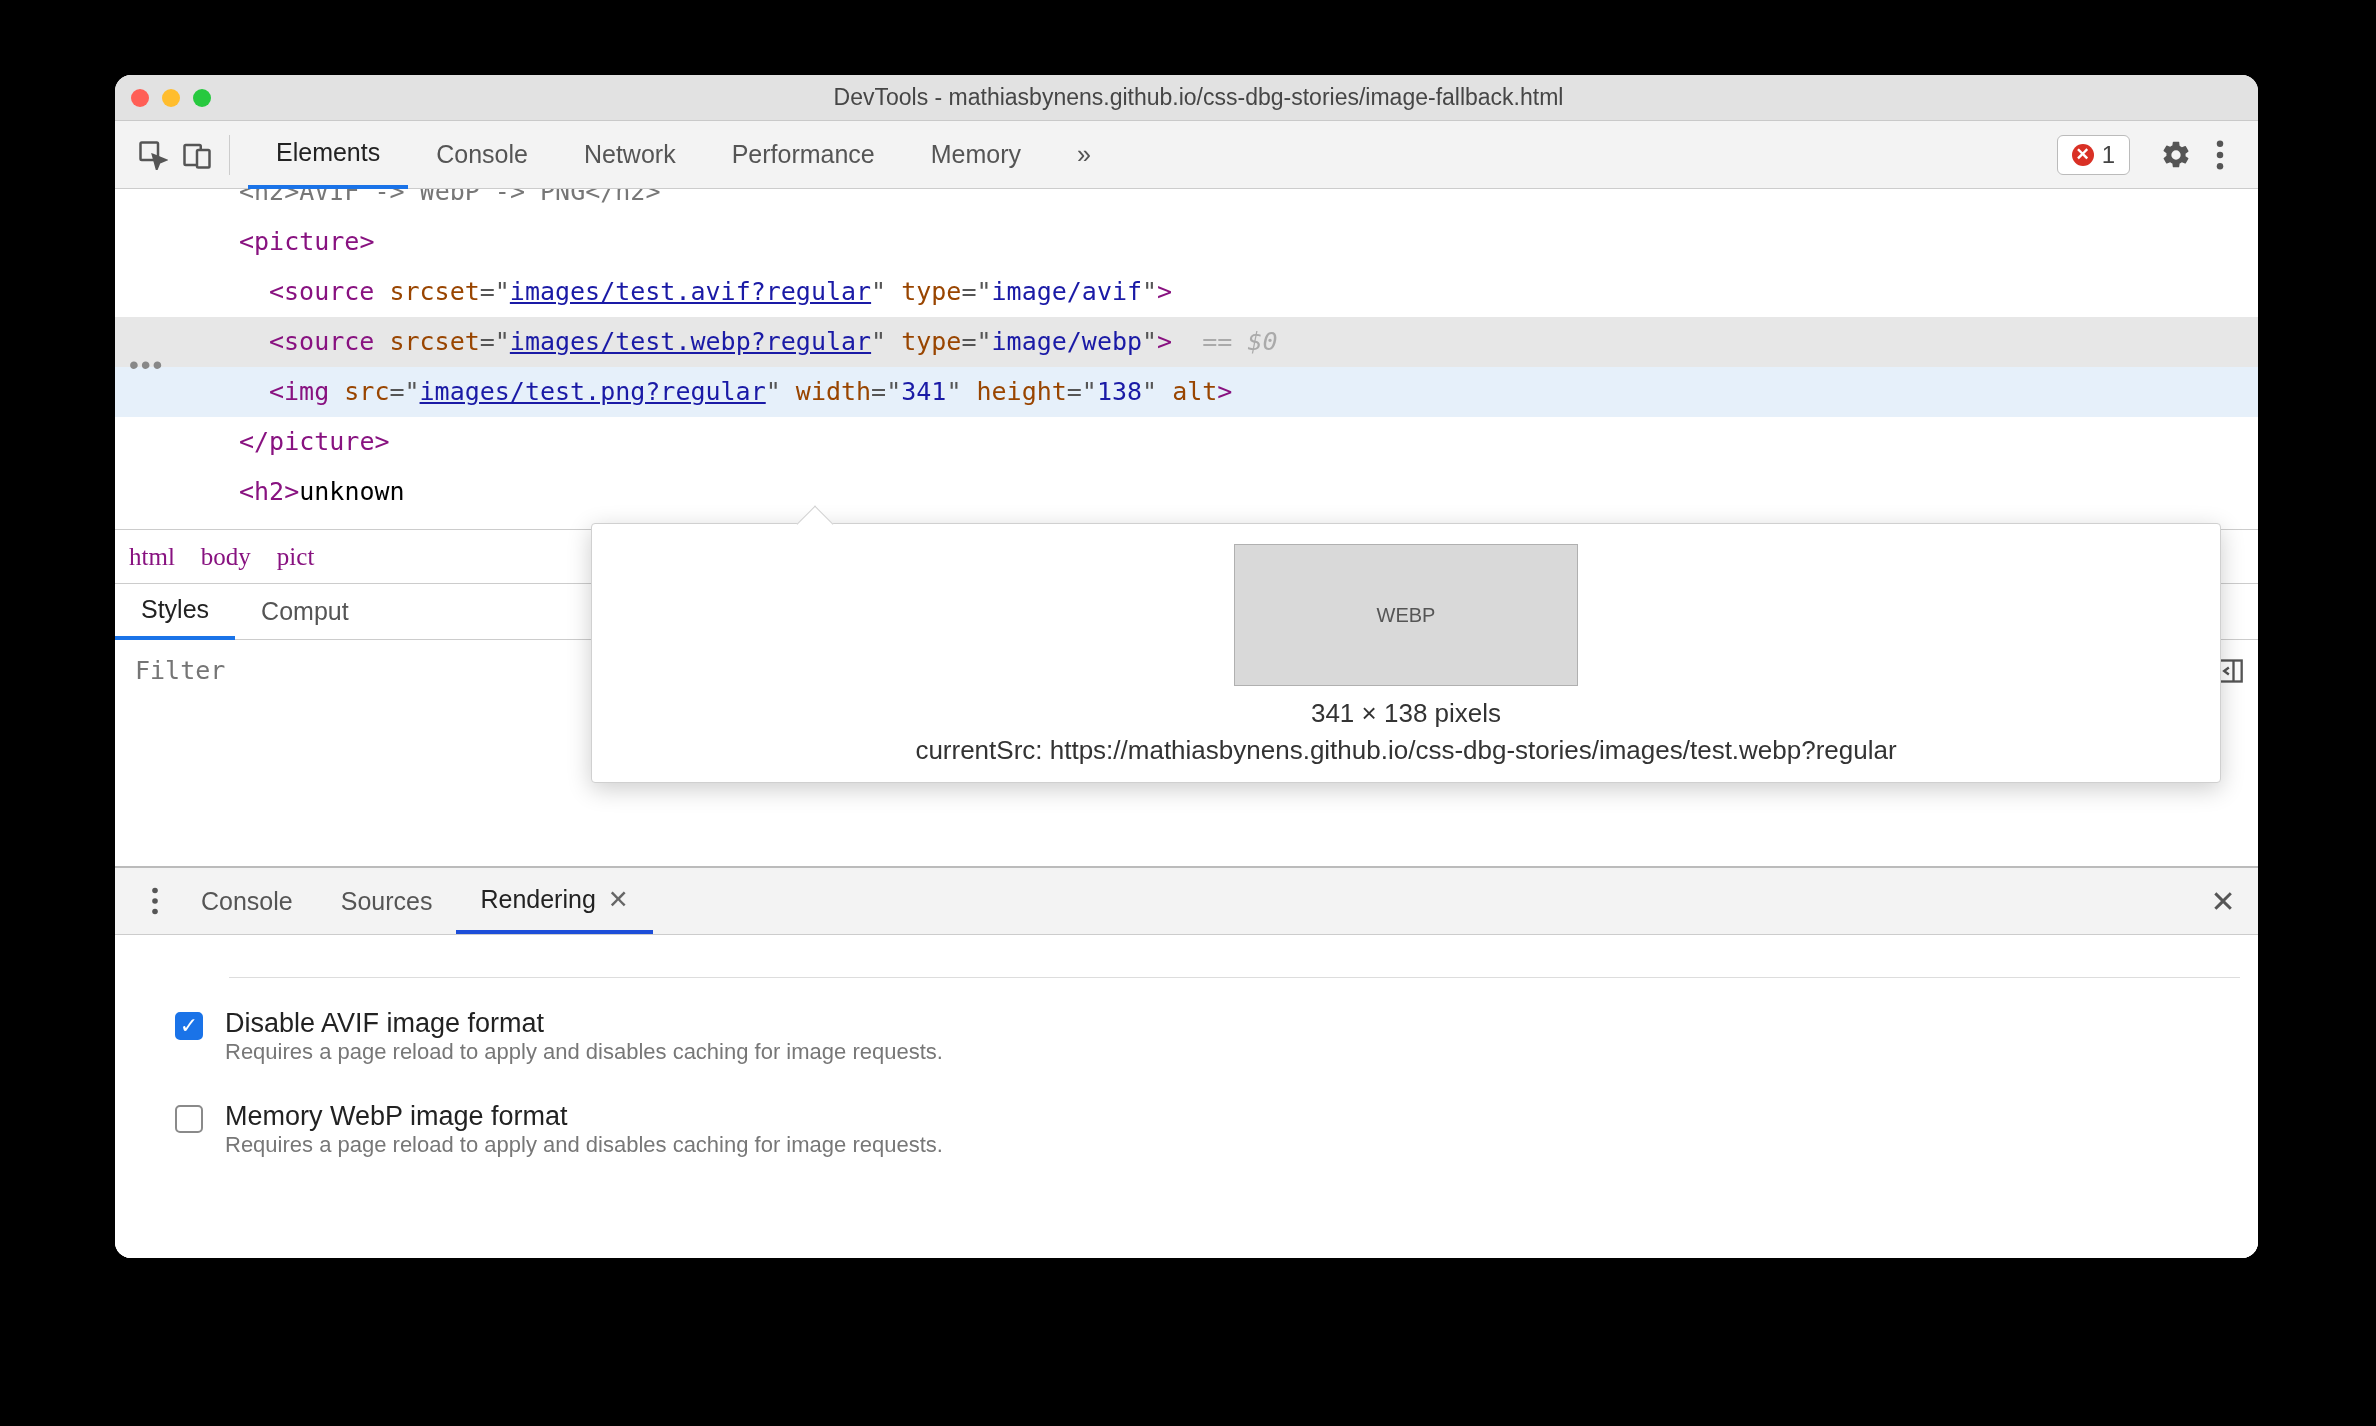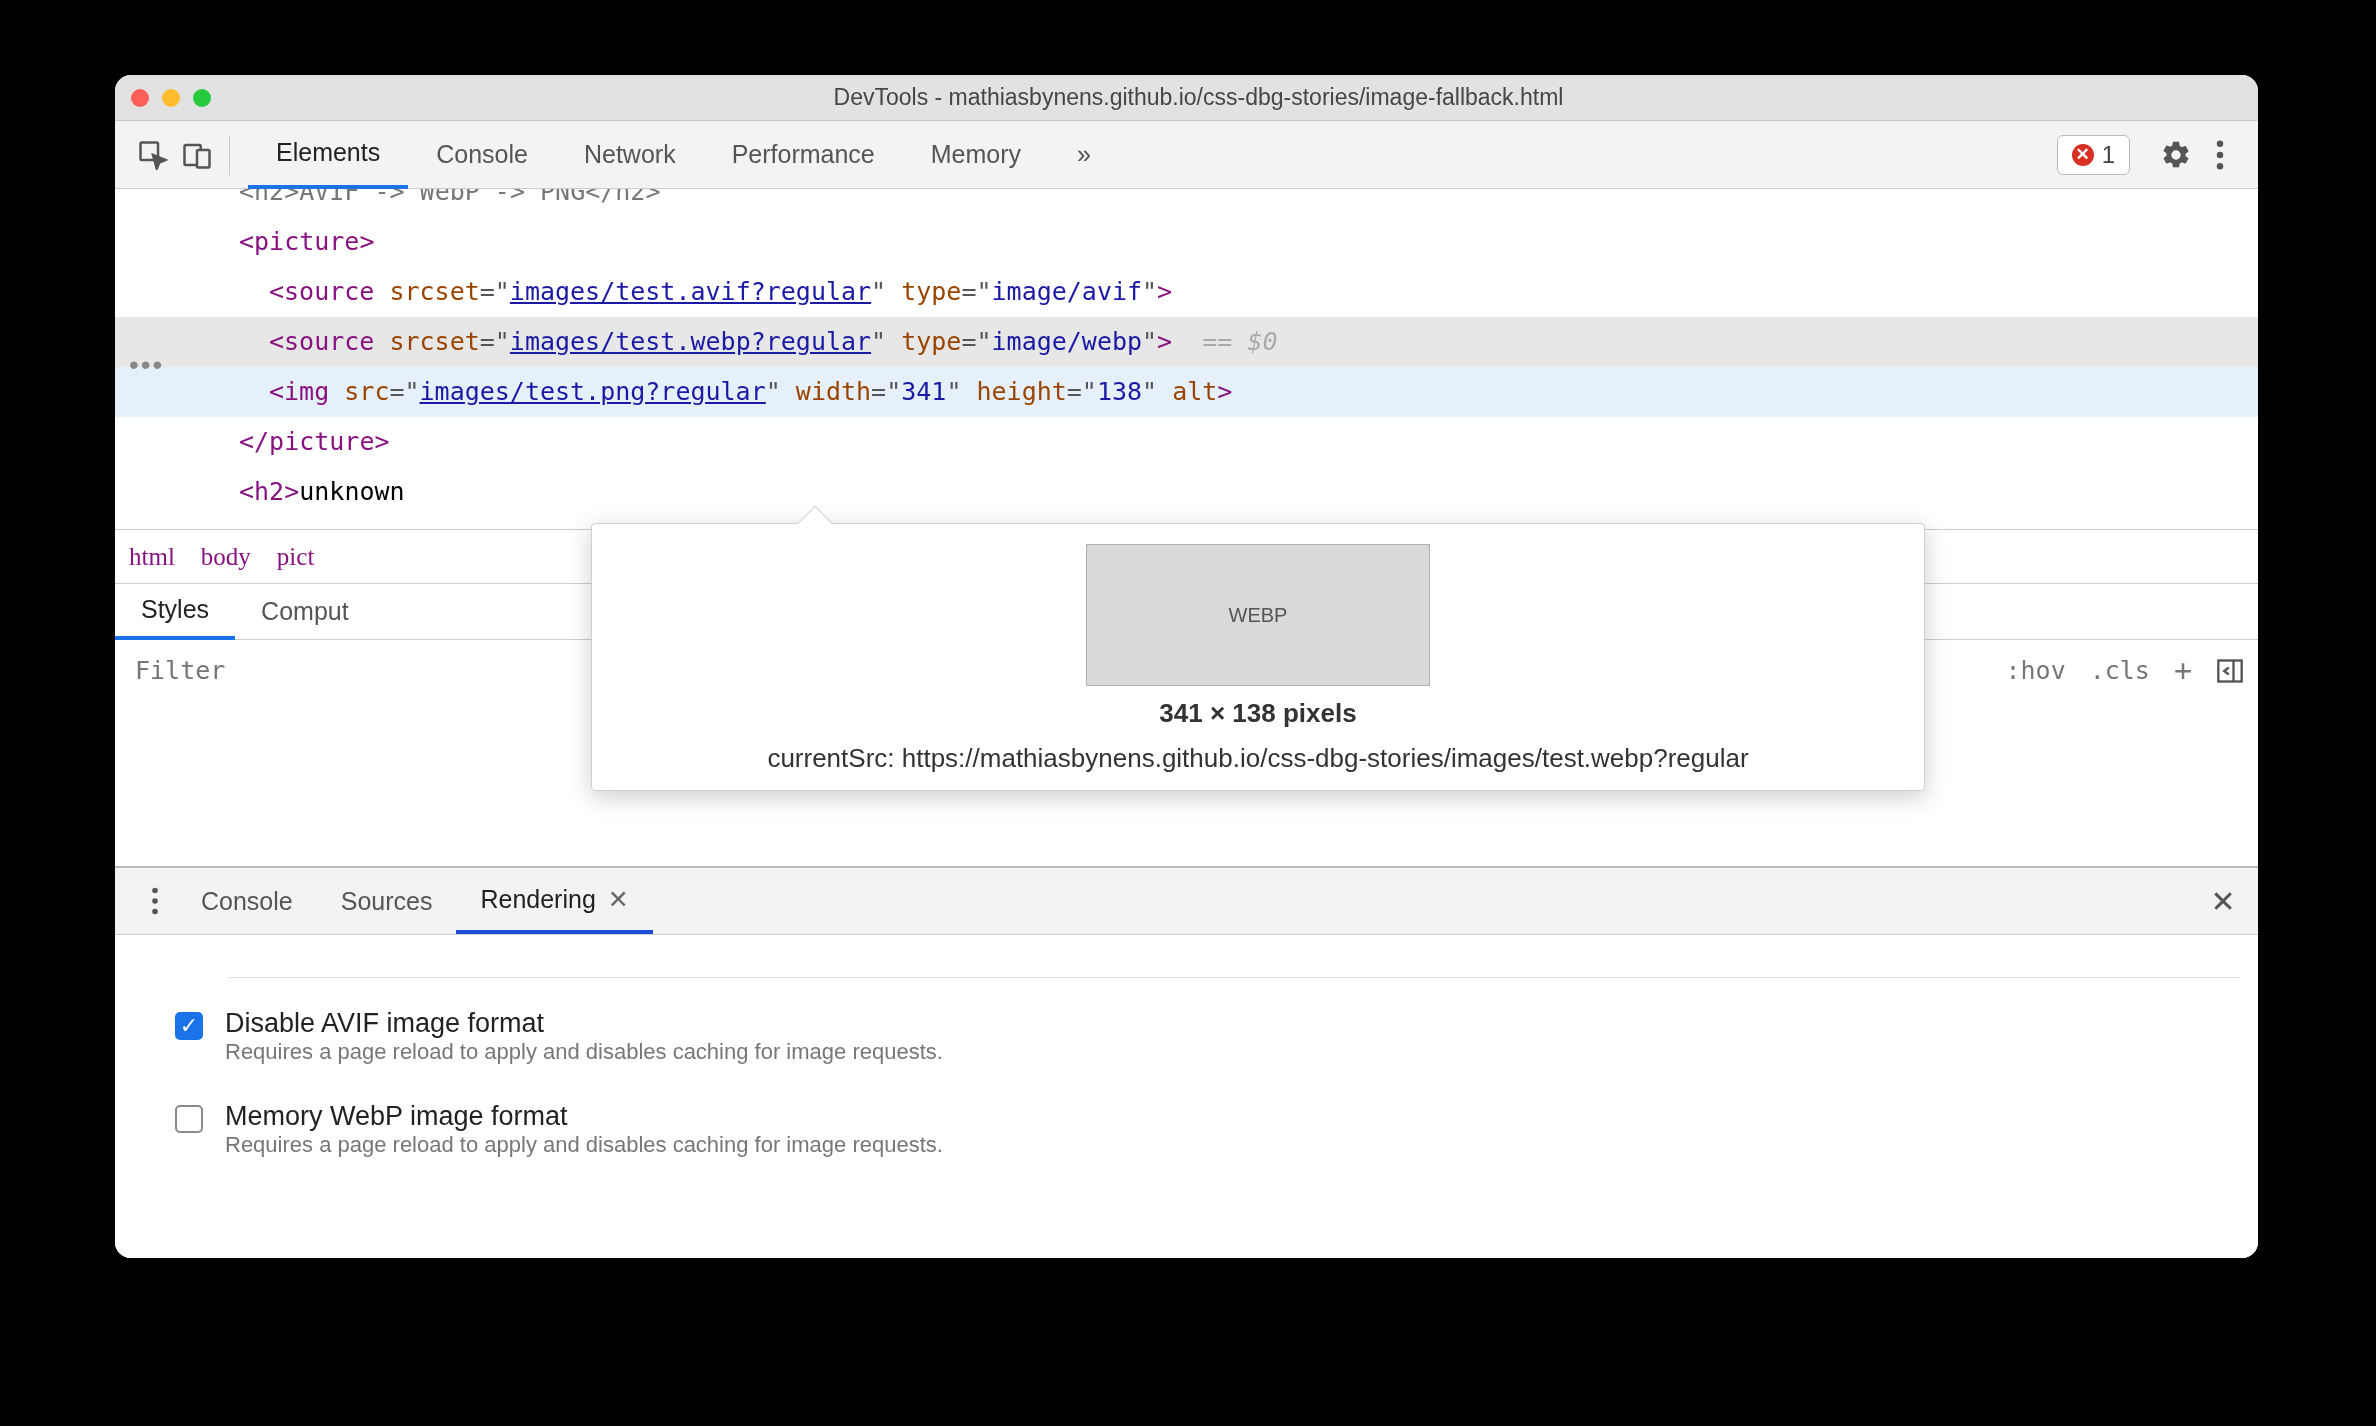--- a/index.html
+++ b/index.html
@@ -49,21 +49,21 @@
   
   .stylestabs { border-top:1px solid #ccc; height:56px; display:flex; align-items:center; }
   .stab { font-size:25px; color:#555; padding:0 26px; height:56px; display:flex; align-items:center; }
   .stab.active { color:#222; font-weight:500; border-bottom:4px solid #1a73e8; }
 
   .filterrow { border-top:1px solid #ccc; height:62px; display:flex; align-items:center; padding:0 14px; }
   .filterbox { flex:1; font-size:25px; color:#888; font-family: Menlo, Consolas, monospace; padding-left:6px; border:none; outline:none; }
   .sideactions { display:flex; align-items:center; gap:24px; font-family: Menlo, Consolas, monospace; font-size:25px; color:#777; }
 
   
-  .popover { position:absolute; left:476px; top:448px; width:1334px; background:#fff; border:1px solid #d0d0d0; border-radius:4px; box-shadow:0 6px 24px rgba(0,0,0,.2); display:flex; flex-direction:column; align-items:center; padding:20px 18px 16px 18px; font-size:26px; color:#333; }
+  .popover { position:absolute; left:476px; top:448px; width:1630px; background:#fff; border:1px solid #d0d0d0; border-radius:4px; box-shadow:0 6px 24px rgba(0,0,0,.2); display:flex; flex-direction:column; align-items:center; padding:20px 18px 16px 18px; font-size:26px; color:#333; }
   .popover .pointer { position:absolute; top:-13px; left:210px; width:26px; height:26px; background:#fff; border-left:1px solid #d0d0d0; border-top:1px solid #d0d0d0; transform:rotate(45deg); }
   .thumb { width:344px; height:142px; border:1px solid #b0b0b0; background:#d9d9d9; display:flex; align-items:center; justify-content:center; color:#555; font-size:20px; font-family:Arial; margin-bottom:12px; }
 
   
   .drawer { position:absolute; left:0; right:0; bottom:0; height:392px; border-top:2px solid #bbb; background:#f3f3f3; display:flex; flex-direction:column; }
   .drawtabs { height:66px; display:flex; align-items:center; padding:0 18px; }
   .dtab { font-size:25px; color:#555; padding:0 24px; height:66px; display:flex; align-items:center; cursor:pointer; gap:12px; }
   .dtab.active { color:#222; font-weight:500; border-bottom:4px solid #1d4ed8; }
   .drawclose { width:34px; height:34px; color:#555; display:flex; align-items:center; justify-content:center; font-size:30px; }
   .drawbody { flex:1; background:#fff; border-top:1px solid #ccc; padding:42px 18px 0 60px; overflow:auto; }
@@ -167,21 +167,21 @@
           </svg>
       </span>
     </div>
   </div>
 
   <div class="popover">
     <div class="pointer"></div>
     <div class="thumb">
         <span>WEBP</span>
       </div>
-    <div style="margin-bottom:14px;font-weight:bold;">341 × 138 pixels</div>
+    <div style="margin-bottom:6px;">341 × 138 pixels</div>
     <div>currentSrc: https://mathiasbynens.github.io/css-dbg-stories/images/test.webp?regular</div>
   </div>
 
   <div class="drawer">
     <div class="drawtabs">
       <div class="iconbtn">
         <svg width="8" height="28" viewBox="0 0 6 24" fill="#555">
             <circle cx="3" cy="3" r="2.4"></circle>
             <circle cx="3" cy="12" r="2.4"></circle>
             <circle cx="3" cy="21" r="2.4"></circle>

